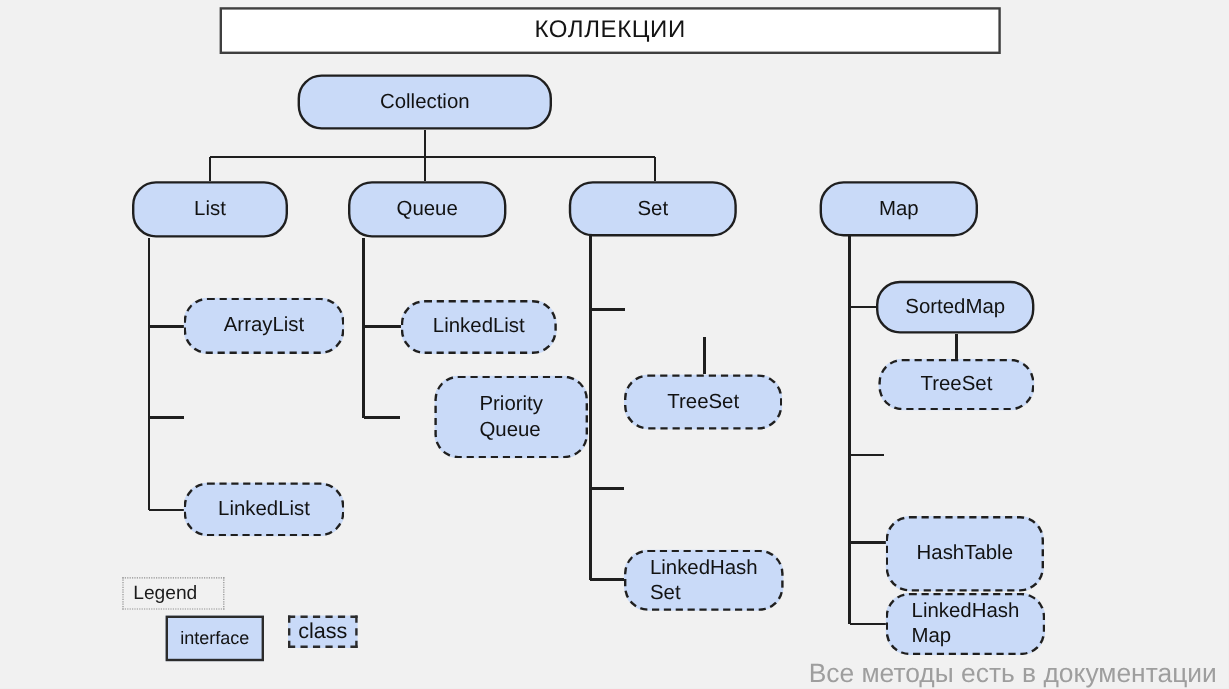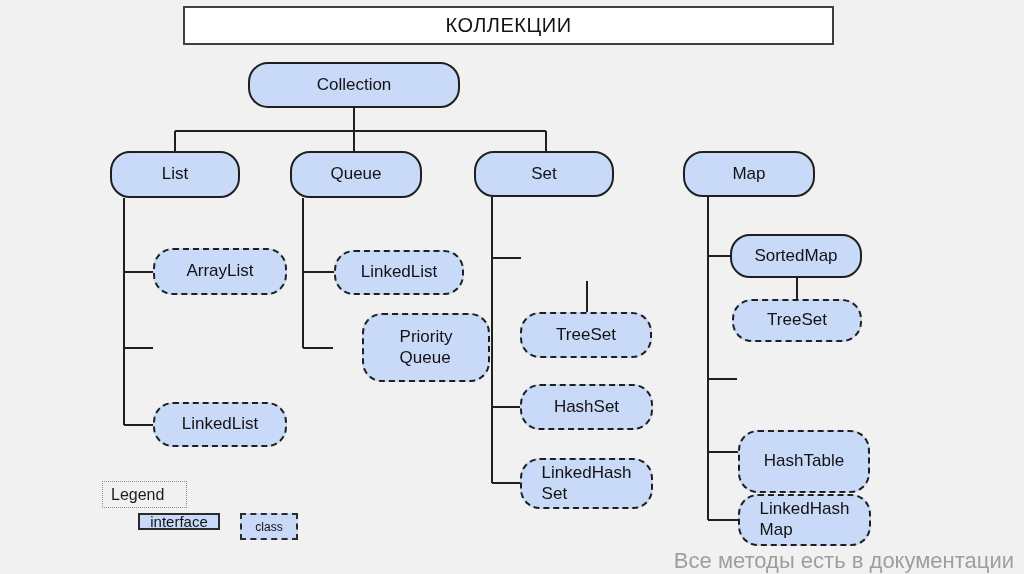--- a/index.html
+++ b/index.html
@@ -70,33 +70,33 @@
     position:absolute;box-sizing:border-box;
     left:102px;top:481px;width:85px;height:27px;
     border:1px dotted #8f8f8f;
     display:flex;align-items:center;
     padding-left:8px;
     font-size:16px;color:#1c1c1c;
     background:transparent;
   }
   #legend-interface{
     position:absolute;box-sizing:border-box;
-    left:138px;top:513px;width:82px;height:17px;
+    left:138px;top:513px;width:82px;height:38px;
     background:var(--node_fill,#c9daf8);
     border:2px solid #2b2b2b;
     display:flex;align-items:center;justify-content:center;
     font-size:15px;color:#121212;
   }
   #legend-class{
     position:absolute;box-sizing:border-box;
     left:240px;top:513px;width:58px;height:27px;
     background:var(--node_fill,#c9daf8);
     border:2px dashed #2b2b2b;
     display:flex;align-items:center;justify-content:center;
-    font-size:12px;color:#121212;
+    font-size:18px;color:#121212;
   }
   #footer-note{
     position:absolute;
     right:10px;top:548px;
     font-size:22px;
     color:var(--footer_text,#9e9e9e);
   }
 </style>
 </head>
 <body>
@@ -129,21 +129,20 @@
   <div class="node iface" id="n-map">Map</div>
 
   <div class="node cls" id="n-arraylist">ArrayList</div>
   <div class="node cls" id="n-linkedlist-list">LinkedList</div>
 
   <div class="node cls" id="n-linkedlist-queue">LinkedList</div>
   <div class="node cls" id="n-priority-queue">Priority
 Queue</div>
 
   <div class="node cls" id="n-treeset-set">TreeSet</div>
-  <div class="node cls" id="n-hashset">HashSet</div>
   <div class="node cls" id="n-linkedhashset">LinkedHash
 Set</div>
 
   <div class="node iface" id="n-sortedmap">SortedMap</div>
   <div class="node cls" id="n-treeset-map">TreeSet</div>
   <div class="node cls" id="n-hashtable">HashTable</div>
   <div class="node cls" id="n-linkedhashmap">LinkedHash
 Map</div>
 
   <div id="legend-box">Legend</div>

